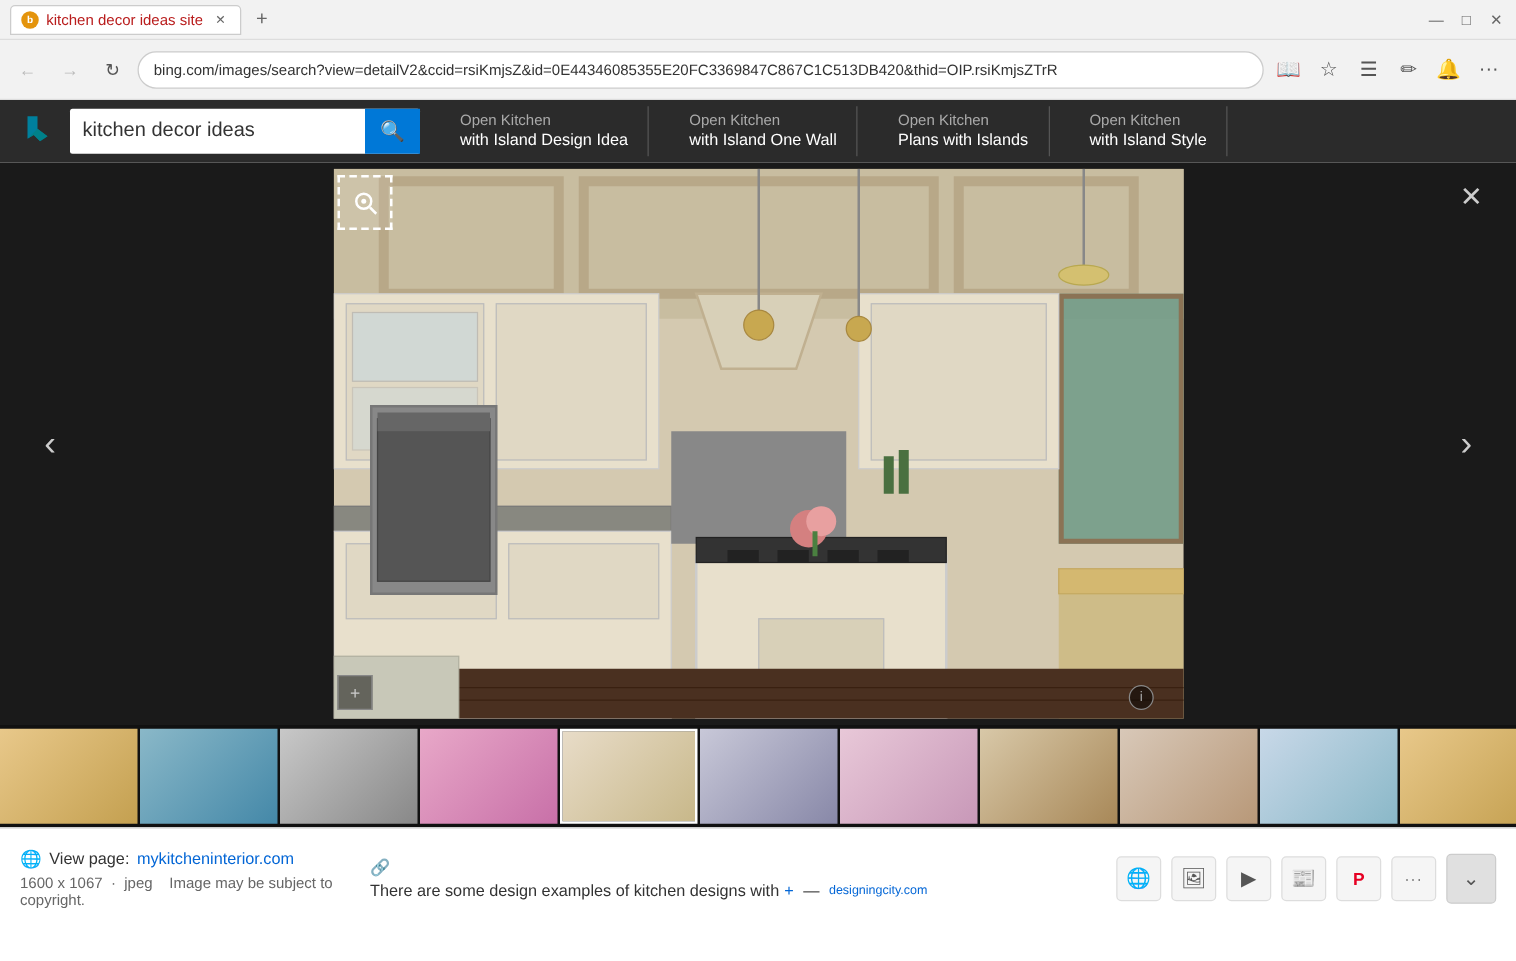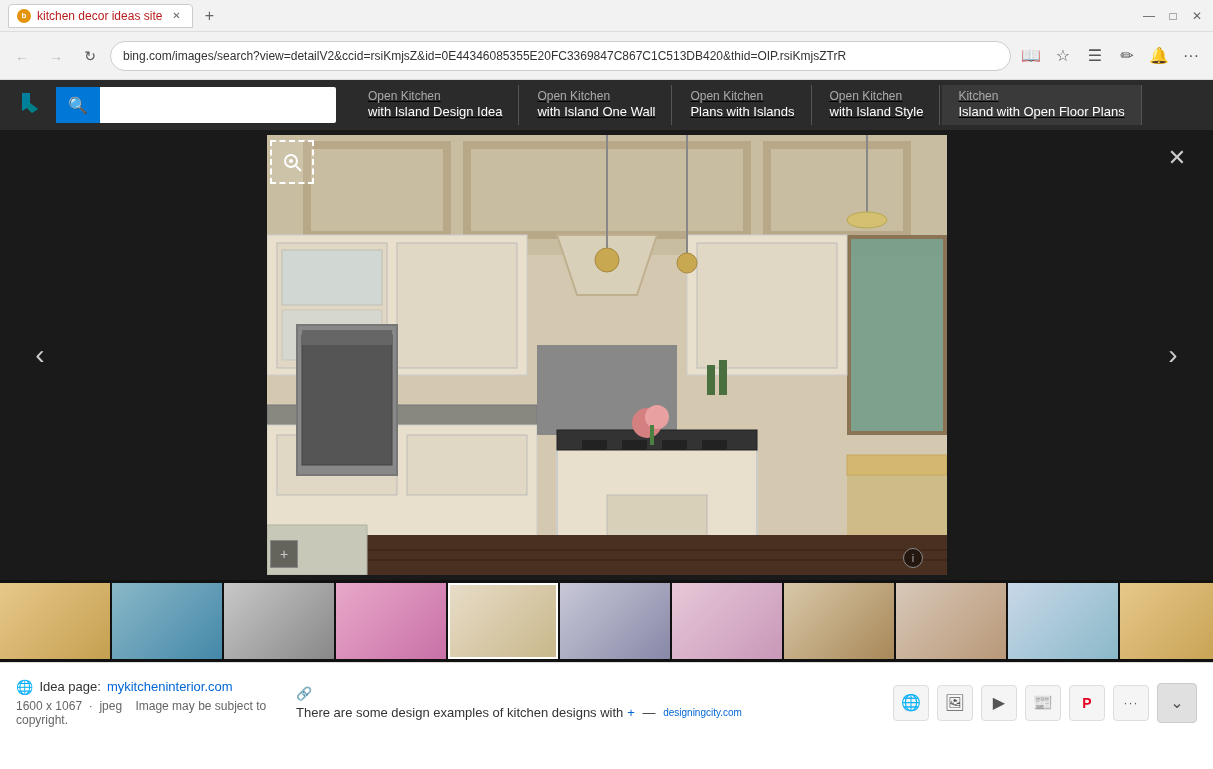--- a/index.html
+++ b/index.html
@@ -178,22 +178,21 @@
       display: flex;
       align-items: center;
       justify-content: center;
       color: white;
       font-size: 16px;
     }
     .search-suggestions {
       display: flex;
       align-items: center;
       margin-left: 16px;
-      gap: 2px;
-      text-decoration: underline;
+      gap: 16px;
     }
     .suggestion-item {
       padding: 4px 16px;
       color: #fff;
       font-size: 13px;
       cursor: pointer;
       display: flex;
       flex-direction: column;
       justify-content: center;
       border-right: 1px solid #555;
@@ -463,42 +462,39 @@
 </div>
 
 <div class="bing-header">
   <div class="bing-logo">
     <svg viewBox="0 0 32 32" fill="none">
       <path d="M8 4 L8 22 L13 19 L18 24 L24 20 L16 14 L16 4 Z" fill="#00809d"></path>
       <path d="M8 22 L13 19 L18 24 L24 20 L16 14" fill="#008080" opacity="0.7"></path>
     </svg>
   </div>
   <div class="search-box">
+    <input class="search-input" type="text" value="kitchen decor ideas" style="">
     <button class="search-btn">🔍</button>
   </div>
   <div class="search-suggestions">
     <div class="suggestion-item">
       <span class="line1">Open Kitchen</span>
       <span class="line2">with Island Design Idea</span>
     </div>
     <div class="suggestion-item">
       <span class="line1">Open Kitchen</span>
       <span class="line2">with Island One Wall</span>
     </div>
     <div class="suggestion-item">
       <span class="line1">Open Kitchen</span>
       <span class="line2">Plans with Islands</span>
     </div>
     <div class="suggestion-item">
       <span class="line1">Open Kitchen</span>
       <span class="line2">with Island Style</span>
-    </div>
-    <div class="suggestion-item active">
-      <span class="line1">Kitchen</span>
-      <span class="line2">Island with Open Floor Plans</span>
     </div>
   </div>
 </div>
 
 <div class="image-viewer">
 
   <div class="nav-arrow left">‹</div>
 
   <svg class="kitchen-svg" viewBox="0 0 680 440" xmlns="http://www.w3.org/2000/svg">
 
@@ -601,21 +597,21 @@
   <div class="thumb thumb-8"></div>
   <div class="thumb thumb-9"></div>
   <div class="thumb thumb-10"></div>
   <div class="thumb thumb-1"></div>
 </div>
 
 <div class="bottom-bar">
   <div class="image-meta">
     <div class="view-page-line">
       <span class="page-globe-icon">🌐</span>
-      <span>Idea page:</span>
+      <span>View page:</span>
       <a class="view-page-link" href="#">mykitcheninterior.com</a>
     </div>
     <div class="image-info-text">
       <span>1600 x 1067</span>
       &nbsp;·&nbsp;
       <span>jpeg</span>
       &nbsp;&nbsp;
       <span>Image may be subject to copyright.</span>
     </div>
   </div>

